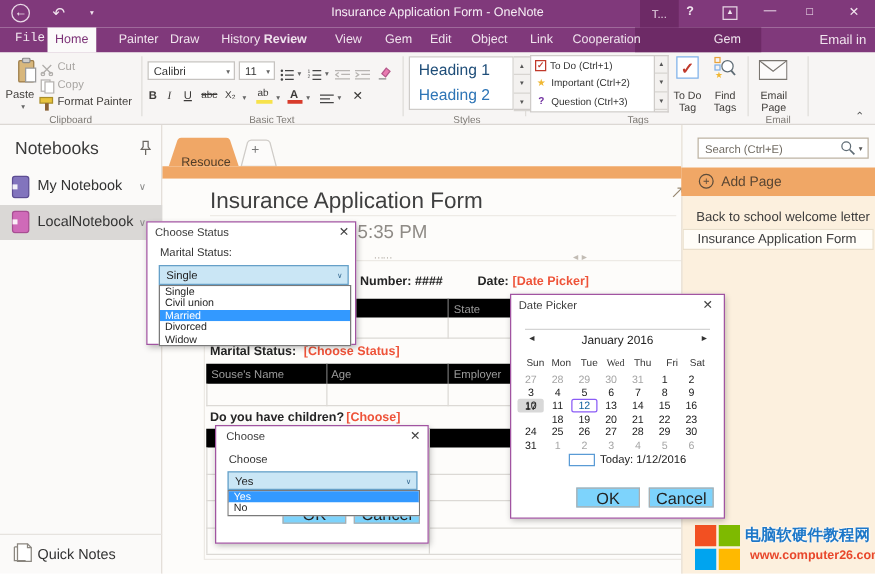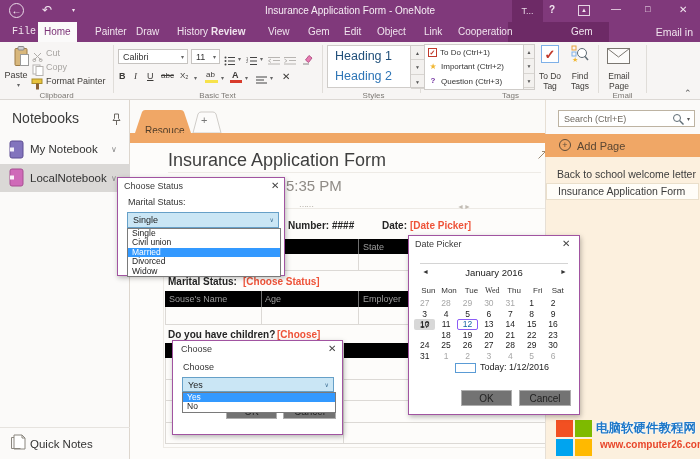--- a/index.html
+++ b/index.html
@@ -53,21 +53,21 @@
 .dlg{position:absolute;background:#fff;border:1px solid #a154a1;box-shadow:1px 2px 5px rgba(0,0,0,.28)}
 .dlgtitle{position:absolute;font-size:9px;color:#3b3b3b}
 .dlgx{position:absolute;font-size:10px;color:#444}
 .dlglabel{position:absolute;font-size:9px;color:#333}
 .dcombo{position:absolute;background:#cae6f5;border:1px solid #66a0c8;font-size:9px;color:#222}
 .dcombo .v{position:absolute;left:5px;top:2px}
 .dcombo .ca{position:absolute;right:4px;top:3px;font-size:6px;color:#3c6e94}
 .ddl{position:absolute;background:#fff;border:1px solid #7a7a7a}
 .ddopt{height:9.4px;line-height:9.6px;padding-left:4px;font-size:8.5px;color:#222;background:#fff;white-space:nowrap;overflow:hidden}
 .ddopt.hi{background:#3399ff;color:#fff}
-.dlgbtn{position:absolute;background:#737373;border:1px solid #aeaeae;font-size:10px;text-align:center;color:#222}
+.dlgbtn{position:absolute;background:#7dd3fc;border:1px solid #aeaeae;font-size:13px;text-align:center;color:#222}
 
 .sidebar{position:absolute;left:0;top:100px;width:130px;height:359px;background:#fbfaf9;border-right:1px solid #ddd6ce}
 .nbheader{position:absolute;left:12px;top:10px;font-size:14px;color:#3b3b3b}
 .nbitem-label{position:absolute;left:30px;font-size:11.5px;color:#333;white-space:nowrap}
 .chev{position:absolute;left:111px;font-size:8px;color:#8a8a8a}
 
 .tabstrip{position:absolute;left:130px;top:100px;width:415px;height:33px;background:#fbfaf8}
 .orangebar{position:absolute;left:130px;top:133px;width:415px;height:10px;background:#f0a766}
 .canvas{position:absolute;left:130px;top:143px;width:415px;height:316px;background:#fdfcfa}
 .pagetitle{position:absolute;left:168px;top:150px;font-size:18px;color:#3f3f3f}

